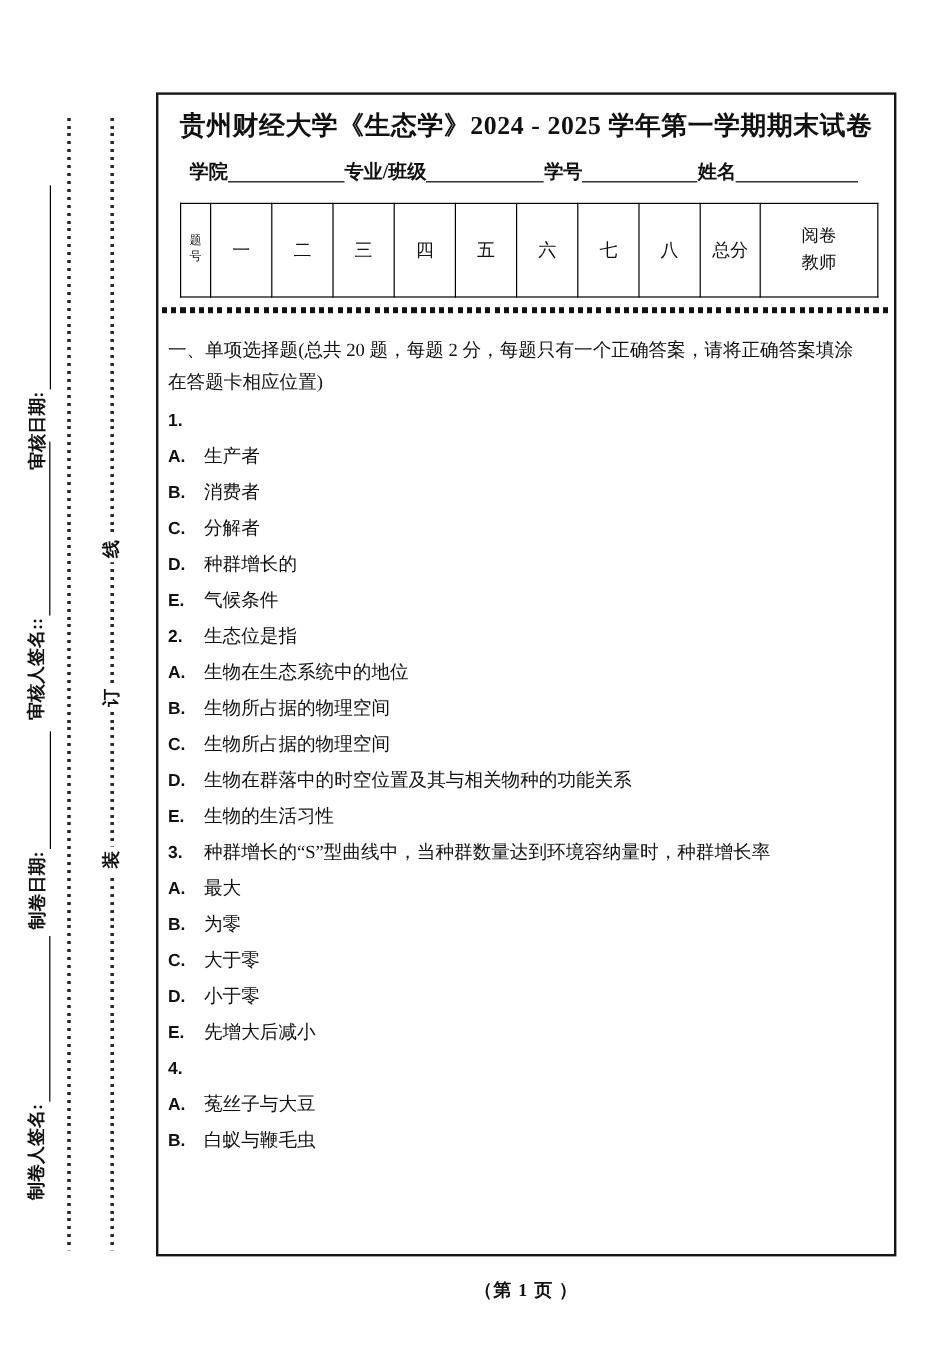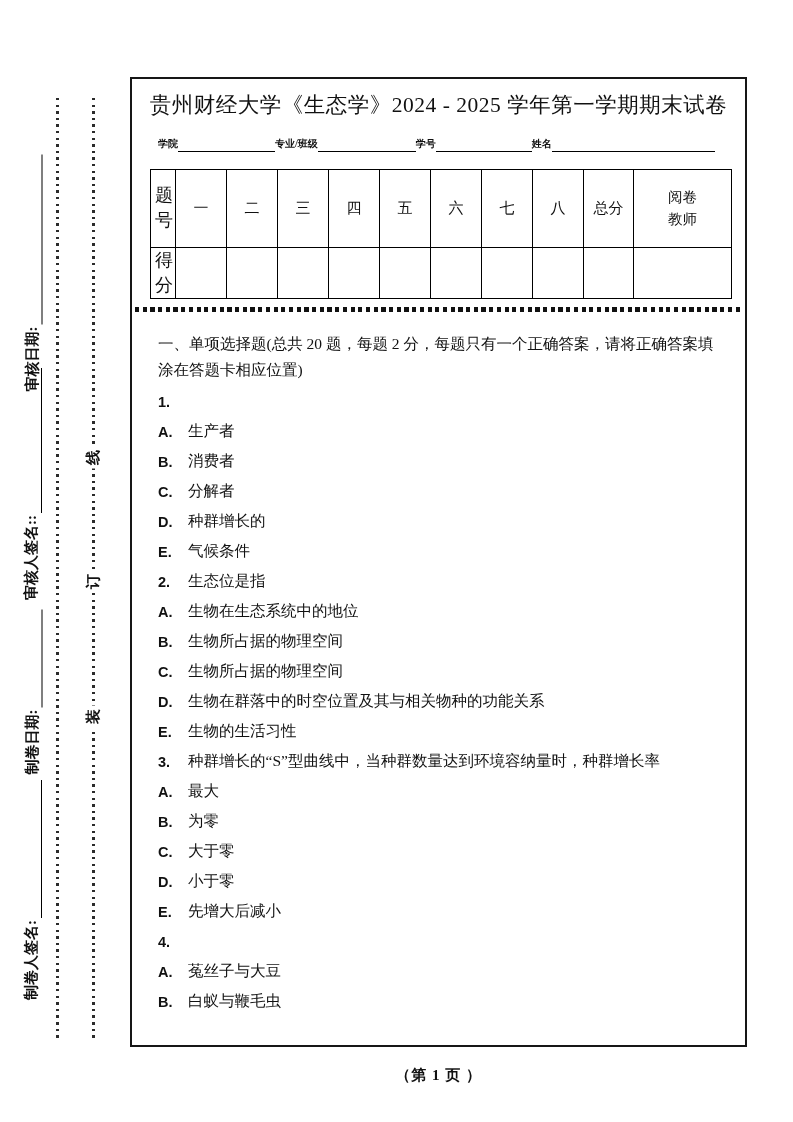--- a/index.html
+++ b/index.html
@@ -12,38 +12,38 @@
   .side-label .lbl{line-height:22px;}
   .side-label .blank{flex:1;height:3px;border-bottom:1.6px solid #000;margin-left:2px;}
   .vdots{position:absolute;top:98px;height:944px;width:2.5px;
          background:repeating-linear-gradient(180deg,#2b2b2b 0 2.5px,transparent 2.5px 6.6px);}
   .bind-char{position:absolute;left:82px;width:22px;text-align:center;background:#fff;
              transform:rotate(-90deg);font-size:15px;font-weight:bold;padding:4px 0;}
 
   
   .main-box{position:absolute;left:130px;top:77px;width:617px;height:970px;
             border:2px solid #161616;box-sizing:border-box;background:#fff;}
-  .title{margin:11px 8px 0 8px;text-align:center;font-size:21.5px;font-weight:normal;letter-spacing:.5px;}
+  .title{margin:11px 8px 0 8px;text-align:center;font-size:21.5px;font-weight:bold;letter-spacing:.5px;}
   .info-row{display:flex;align-items:flex-end;margin:16px 30px 0 26px;
-            font-size:10px;font-weight:bold;}
+            font-size:16px;font-weight:bold;}
   .info-row .flabel{white-space:nowrap;line-height:18px;}
   .info-row .fblank{border-bottom:1.6px solid #000;height:4px;margin-bottom:1px;}
   .b1{width:97px;}.b2{width:98px;}.b3{width:96px;}.b4{flex:1;}
 
   table.score{border-collapse:collapse;table-layout:fixed;margin:16px 0 0 18px;width:581px;}
   table.score td{border:1.6px solid #000;text-align:center;vertical-align:middle;
                  font-size:15px;padding:0;}
   tr.r1 td{height:44px;} tr.r2 td{height:40px;}
-  .vwrap{width:16px;margin:0 auto;line-height:1.4;font-size:18px;}
+  .vwrap{width:16px;margin:0 auto;line-height:1.4;font-size:10px;}
   .vwrap2{width:34px;margin:16px auto;line-height:1.55;font-size:14.5px;}
 
   .separator{height:4.6px;margin:8px 3px 0 3px;
              background:repeating-linear-gradient(90deg,#111 0 4.2px,transparent 4.2px 7.7px);}
 
-  .questions{margin:19px 24px 0 26px;font-size:15.5px;}
+  .questions{margin:19px 24px 0 8px;font-size:15.5px;}
   .intro{line-height:26px;margin:0 0 4px 0;}
   .q-line{height:30px;display:flex;align-items:center;}
   .q-prefix{width:30px;flex:none;font-family:"Liberation Sans","DejaVu Sans",sans-serif;
             font-weight:bold;font-size:14.5px;}
   .q-text{white-space:nowrap;}
 
   .footer{position:absolute;left:130px;top:1066px;width:617px;text-align:center;
           font-weight:bold;font-size:15px;letter-spacing:1px;}
 </style>
 </head>
@@ -116,35 +116,20 @@
         <td>四</td>
         <td>五</td>
         <td>六</td>
         <td>七</td>
         <td>八</td>
         <td>总分</td>
         <td>
               <div class="vwrap2">阅卷教师</div>
             </td>
       </tr>
-      <tr class="r2">
-        <td>
-              <div class="vwrap">得分</div>
-            </td>
-        <td></td>
-        <td></td>
-        <td></td>
-        <td></td>
-        <td></td>
-        <td></td>
-        <td></td>
-        <td></td>
-        <td></td>
-        <td></td>
-      </tr>
     </tbody>
       </table>
 
     <div class="separator"></div>
 
     <div class="questions">
       <p class="intro">一、单项选择题(总共 20 题，每题 2 分，每题只有一个正确答案，请将正确答案填涂在答题卡相应位置)</p>
       <div>
           <div class="q-line">
             <span class="q-prefix">1.</span>

